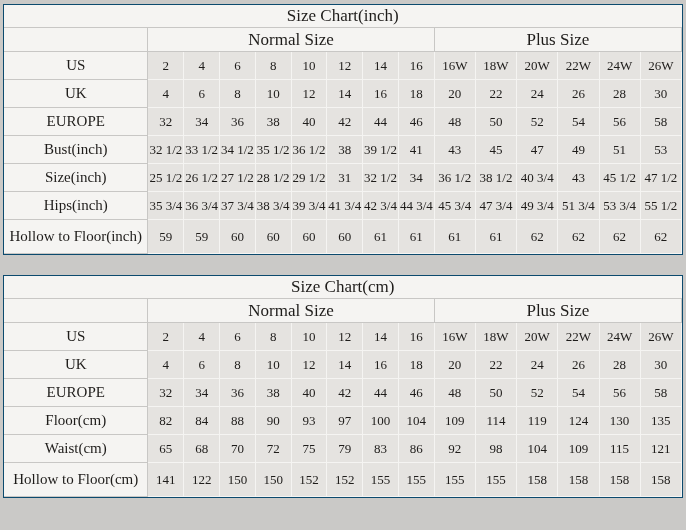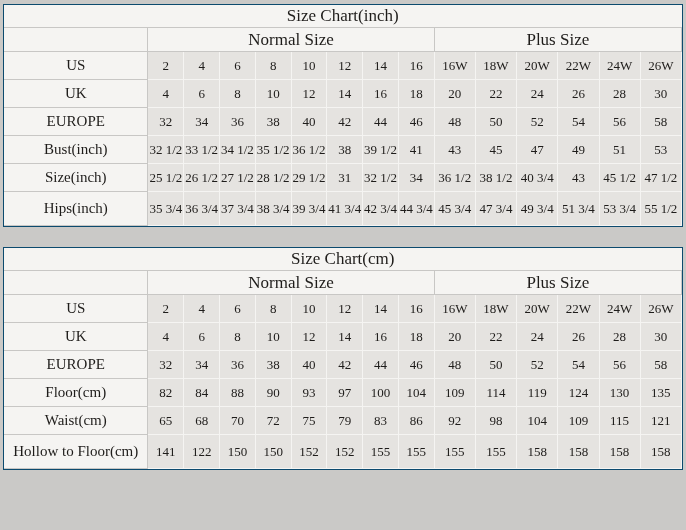--- a/index.html
+++ b/index.html
@@ -205,20 +205,37 @@
             <td class="data-cell">41 3/4</td>
             <td class="data-cell">42 3/4</td>
             <td class="data-cell">44 3/4</td>
             <td class="data-cell">45 3/4</td>
             <td class="data-cell">47 3/4</td>
             <td class="data-cell">49 3/4</td>
             <td class="data-cell">51 3/4</td>
             <td class="data-cell">53 3/4</td>
             <td class="data-cell">55 1/2</td>
           </tr>
+          <tr>
+            <th class="label-cell">Hollow to Floor(inch)</th>
+            <td class="data-cell">59</td>
+            <td class="data-cell">59</td>
+            <td class="data-cell">60</td>
+            <td class="data-cell">60</td>
+            <td class="data-cell">60</td>
+            <td class="data-cell">60</td>
+            <td class="data-cell">61</td>
+            <td class="data-cell">61</td>
+            <td class="data-cell">61</td>
+            <td class="data-cell">61</td>
+            <td class="data-cell">62</td>
+            <td class="data-cell">62</td>
+            <td class="data-cell">62</td>
+            <td class="data-cell">62</td>
+          </tr>
         </tbody>
       </table>
   </div>
   <div class="table-block">
     <table class="size-table">
         <colgroup>
           <col class="col-label">
           <col class="col-normal">
           <col class="col-normal">
           <col class="col-normal">

